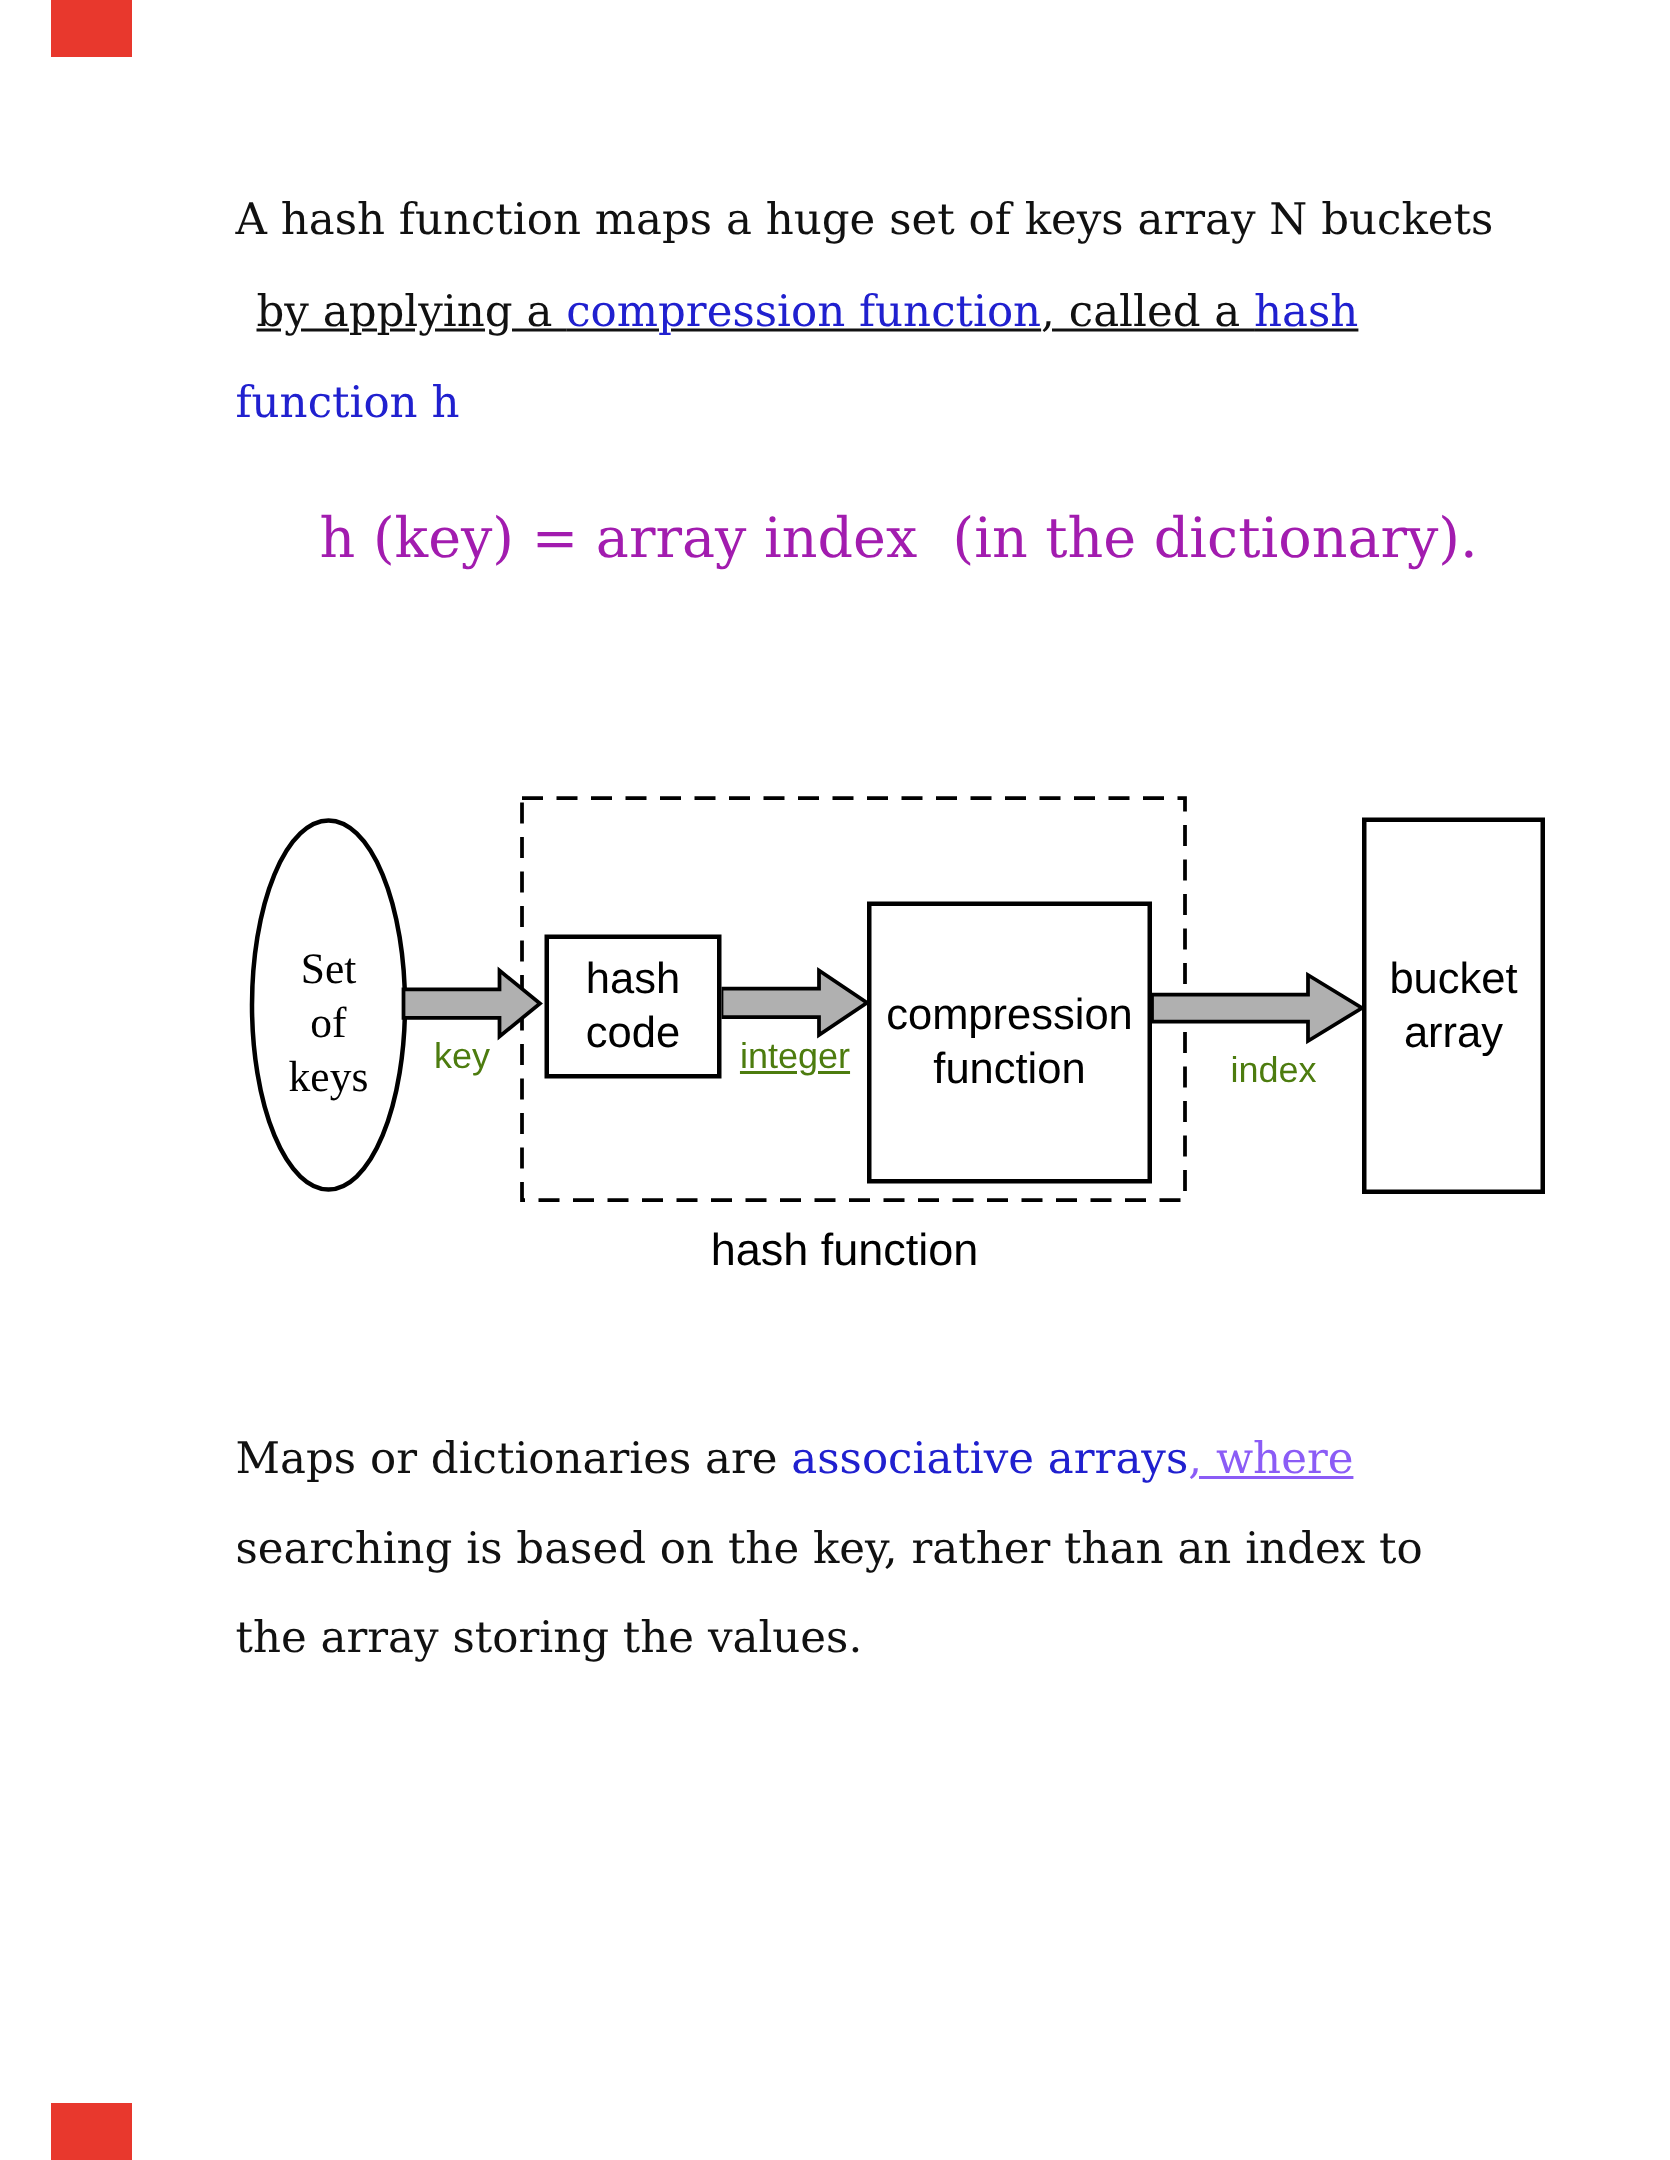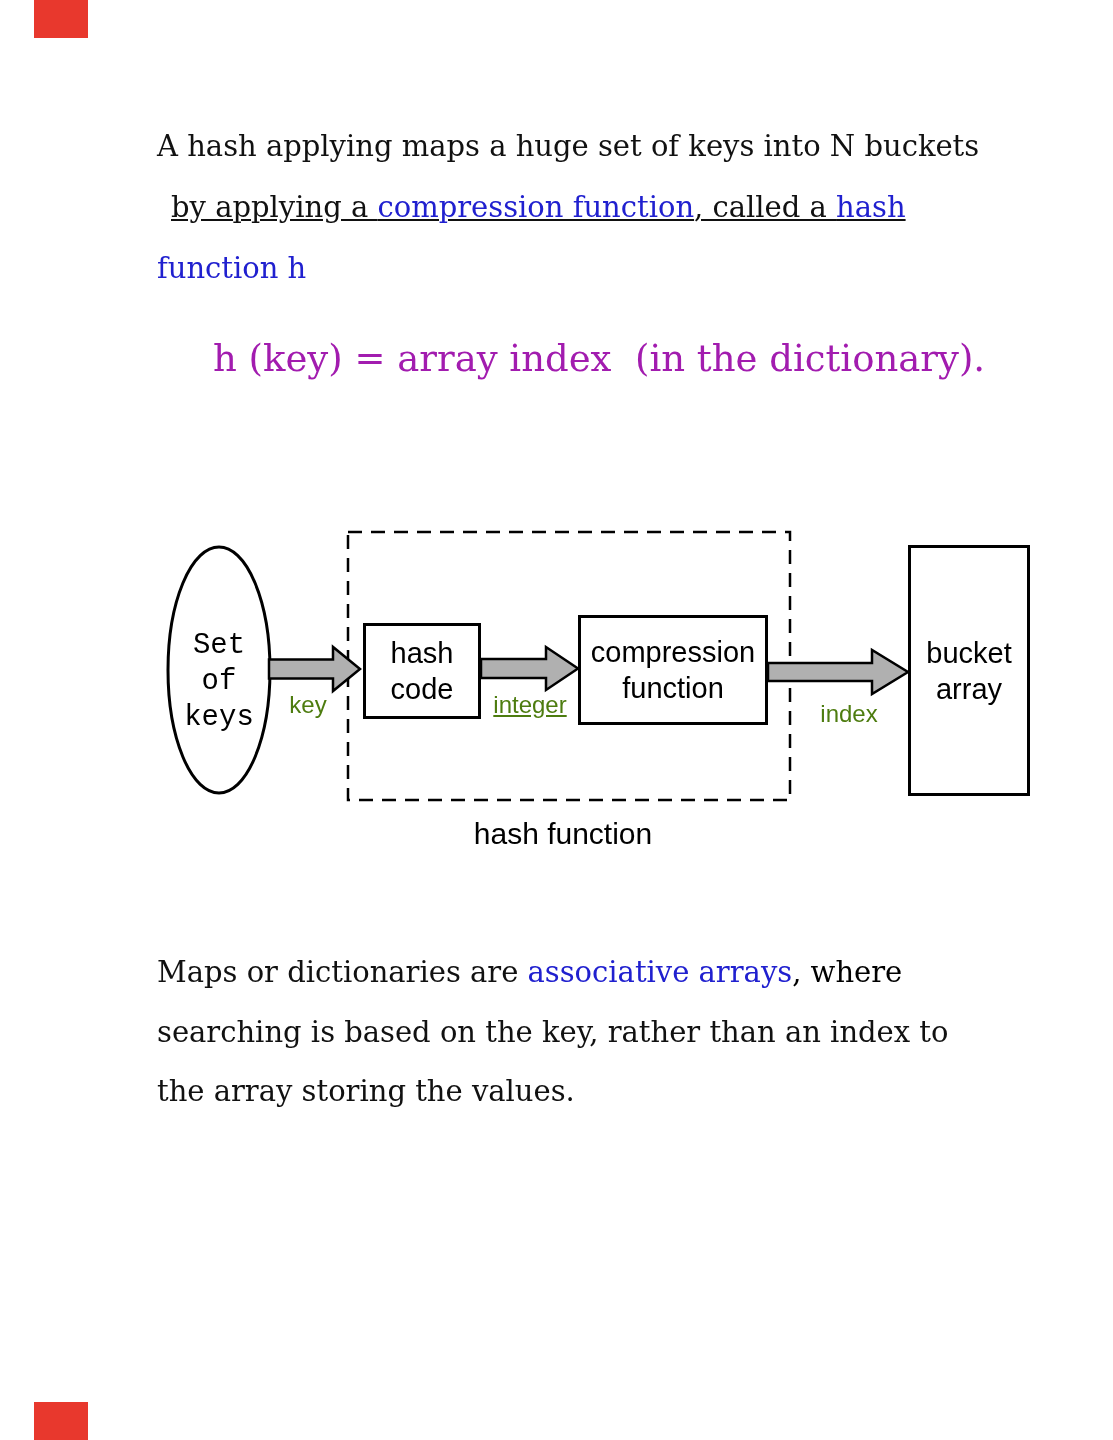--- a/index.html
+++ b/index.html
@@ -46,21 +46,21 @@
     justify-content: center;
     text-align: center;
     font-family: "Liberation Sans", sans-serif;
     font-size: 29px;
     line-height: 36px;
     color: #000;
   }
   .node-text {
     position: absolute;
     text-align: center;
-    font-family: Liberation Mono, monospace;
+    font-family: Liberation Serif, serif;
     font-size: 29px;
     line-height: 36px;
     color: #000;
   }
   .dlabel {
     position: absolute;
     transform: translateX(-50%);
     font-family: "Liberation Sans", sans-serif;
     font-size: 24px;
     line-height: 1.1;
@@ -77,21 +77,21 @@
     color: #000;
   }
 </style>
 </head>
 <body>
 
 <div class="corner-mark" style="top: 0px; background: rgb(232, 56, 45);"></div>
 <div class="corner-mark" style="top: 1402px; background: rgb(232, 56, 45);"></div>
 
 <div>
-  <div class="text-line" style="left:157px; top:128px;"><span style="color: rgb(17, 17, 17);">A hash applying maps a huge set of keys into N buckets</span></div>
+  <div class="text-line" style="left:157px; top:128px;"><span style="color: rgb(17, 17, 17);">A hash function maps a huge set of keys array N buckets</span></div>
   <div class="text-line" style="left:171px; top:189px;text-decoration:underline;"><span style="color: rgb(17, 17, 17);">by applying a </span><span style="color: rgb(32, 32, 207);">compression function</span><span style="color: rgb(17, 17, 17);">, called a </span><span style="color: rgb(32, 32, 207);">hash</span></div>
   <div class="text-line" style="left:157px; top:250px;"><span style="color: rgb(32, 32, 207);">function h</span></div>
 </div>
 
 <div class="formula-line" style="left:213px; top:341px;">h (key) = array index  (in the dictionary).</div>
 
 <div>
   <svg class="diagram-svg" viewBox="0 0 1113 1440" xmlns="http://www.w3.org/2000/svg">
 
     <rect x="348" y="532" width="442" height="268" fill="none" stroke="#000" stroke-width="2.5" stroke-dasharray="14 9"></rect>
@@ -105,31 +105,31 @@
     <polygon points="768,663 872,663 872,650 908,672 872,694 872,681 768,681" fill="#b0b0b0" stroke="#000" stroke-width="2.5" stroke-linejoin="miter"></polygon>
   </svg>
 
   <div class="node-text" style="left:169px; top:628px; width:100px;">
       <div>Set<br>of<br>keys</div>
     </div>
 
   <div class="diagram-box" style="left:363px; top:623px; width:118px; height:96px;">
       <div>hash<br>code</div>
     </div>
-  <div class="diagram-box" style="left:578px; top:601px; width:190px; height:110px;margin-top:14px;">
+  <div class="diagram-box" style="left:578px; top:601px; width:190px; height:188px;">
       <div>compression<br>function</div>
     </div>
   <div class="diagram-box" style="left:908px; top:545px; width:122px; height:251px;">
       <div>bucket<br>array</div>
     </div>
 
   <div class="dlabel" style="left:308px; top:692px;">key</div>
   <div class="dlabel" style="left:530px; top:692px;text-decoration:underline;">integer</div>
   <div class="dlabel" style="left:849px; top:701px;">index</div>
 
   <div class="caption" style="left:563px; top:817px;">hash function</div>
 </div>
 
 <div>
-  <div class="text-line" style="left:157px; top:954px;"><span style="color: rgb(17, 17, 17);">Maps or dictionaries are </span><span style="color: rgb(32, 32, 207);">associative arrays</span><span style="color: #000000;">, where</span></div>
+  <div class="text-line" style="left:157px; top:954px;"><span style="color: rgb(17, 17, 17);">Maps or dictionaries are </span><span style="color: rgb(32, 32, 207);">associative arrays</span><span style="color: #8b5cf6; text-decoration: underline;">, where</span></div>
   <div class="text-line" style="left:157px; top:1014px;"><span style="color: rgb(17, 17, 17);">searching is based on the key, rather than an index to</span></div>
   <div class="text-line" style="left:157px; top:1073px;"><span style="color: rgb(17, 17, 17);">the array storing the values.</span></div>
 </div>
 
 </body></html>

